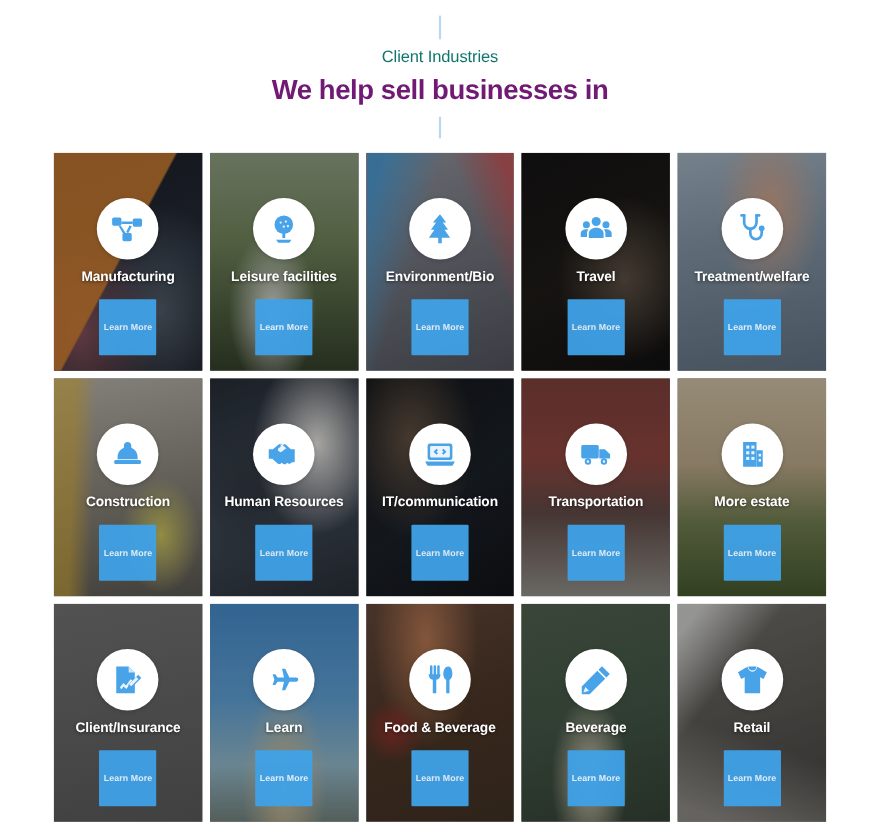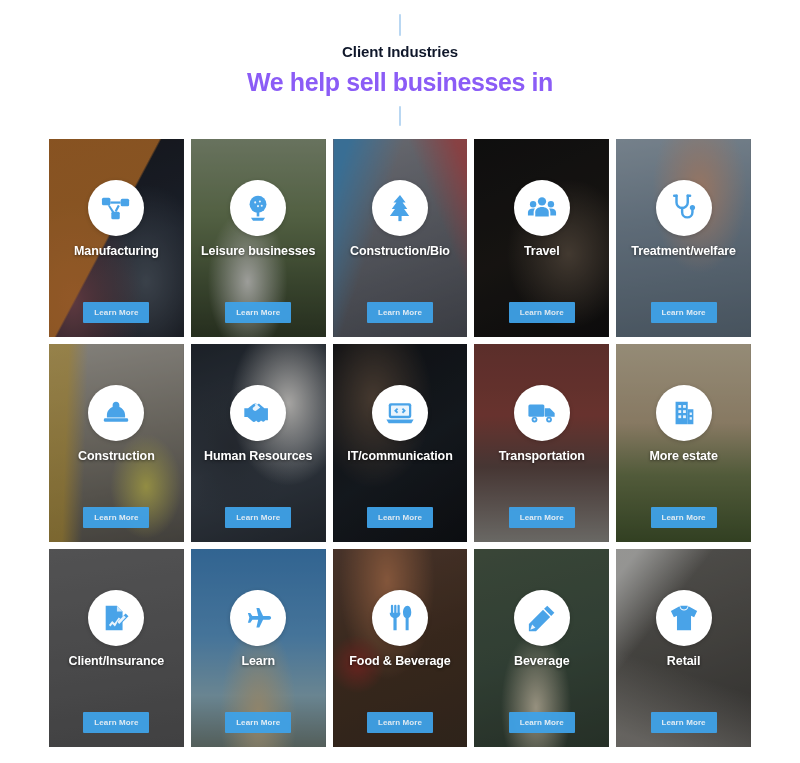--- a/index.html
+++ b/index.html
@@ -13,25 +13,25 @@
 
   .page { position: relative; width: 800px; height: 763px; background: #fff; }
 
   
   .header { width: 100%; text-align: center; padding-top: 14px; }
   .tick {
     width: 2px; height: 22px; margin: 0 auto;
     background: #b9d7f2; border-radius: 1px;
   }
   .eyebrow {
-    font-size: 15px; font-weight: bold; color: #0f172a;
+    font-size: 15px; font-weight: normal; color: #0f766e;
     letter-spacing: -0.1px; margin-top: 7px;
   }
   .headline {
-    font-size: 25px; font-weight: bold; color: #8b5cf6;
+    font-size: 25px; font-weight: bold; color: #701a75;
     line-height: 1.24; letter-spacing: -0.4px; margin-top: 7px;
     max-width: 560px; margin-left: auto; margin-right: auto;
   }
   .tick-bottom {
     width: 2px; height: 20px; margin: 8px auto 0;
     background: #b9d7f2; border-radius: 1px;
   }
 
   
   .grid {
@@ -85,22 +85,22 @@
     position: absolute;
     left: 50%; transform: translateX(-50%);
     bottom: 14px;
     background: #3fa2e8;
     color: #e8f4fd;
     border: none;
     font-family: "Liberation Sans", sans-serif;
     font-size: 8px;
     font-weight: bold;
     letter-spacing: 0.1px;
-    padding: 6px 0;
-    width: 66px;
+    padding: 21px 0;
+    width: 52px;
     text-align: center;
     cursor: pointer;
     border-radius: 1px;
     opacity: 0.95;
   }
 
   
   .ph-manufacturing {
     background-image:
       linear-gradient(118deg, rgba(214,126,40,0.85) 46%, rgba(214,126,40,0) 47%),
@@ -225,37 +225,37 @@
                 <circle cx="16" cy="12" r="9"></circle>
                 <rect x="14.6" y="20" width="2.8" height="5"></rect>
                 <path d="M8.5 26.5h15l-2.2 3h-10.6z"></path>
                 <circle cx="13" cy="10" r="1.1" fill="#eaf4fc"></circle>
                 <circle cx="18" cy="9" r="1.1" fill="#eaf4fc"></circle>
                 <circle cx="16" cy="14" r="1.1" fill="#eaf4fc"></circle>
                 <circle cx="20" cy="13.5" r="1.1" fill="#eaf4fc"></circle>
               </svg>
             </span>
           </div>
-          <div class="cardlabel">Leisure businesses</div>
+          <div class="cardlabel">Leisure facilities</div>
         </div>
         <button class="btn">Learn More</button>
       </div>
       <div class="card">
         <div class="photo ph-environment"></div>
         <div class="scrim"></div>
         <div class="inner">
           <div class="badge">
             <span>
               <svg viewBox="0 0 32 32" fill="#49a3e8">
                 <path d="M16 2l6 8h-3.2l5 7h-3.4l5.4 7.6H5.2L10.6 17H7.2l5-7H9z"></path>
                 <rect x="14.3" y="24" width="3.4" height="6"></rect>
               </svg>
             </span>
           </div>
-          <div class="cardlabel">Construction/Bio</div>
+          <div class="cardlabel">Environment/Bio</div>
         </div>
         <button class="btn">Learn More</button>
       </div>
       <div class="card">
         <div class="photo ph-service"></div>
         <div class="scrim"></div>
         <div class="inner">
           <div class="badge">
             <span>
               <svg viewBox="0 0 32 32" fill="#49a3e8">

